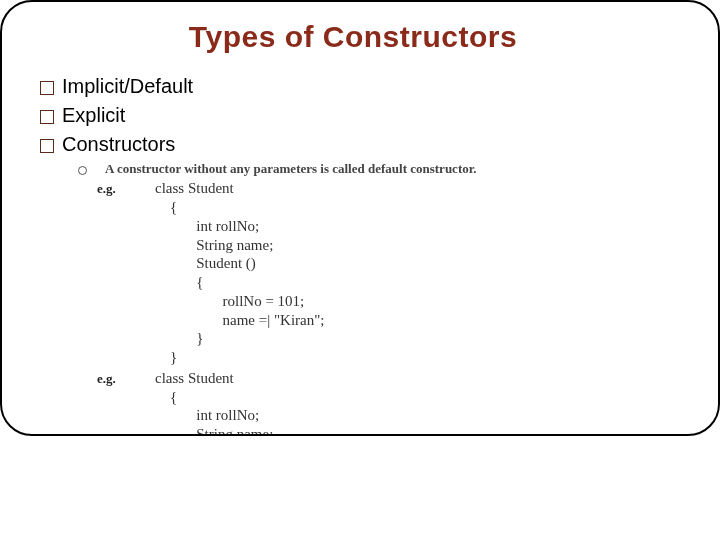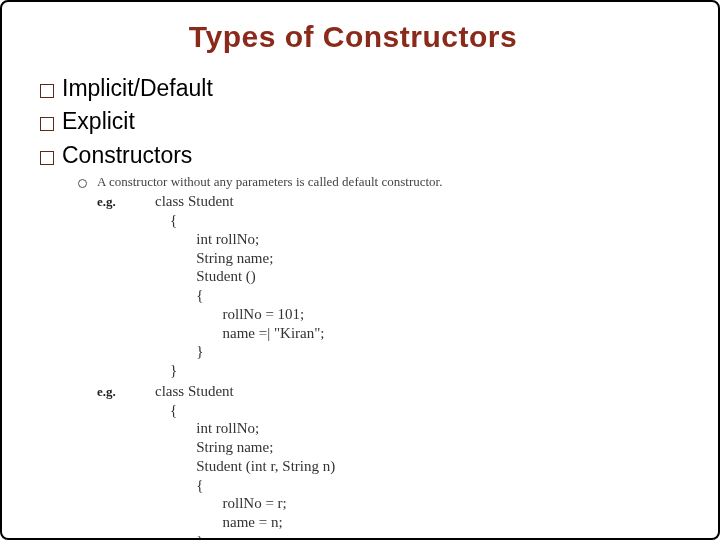--- a/index.html
+++ b/index.html
@@ -7,37 +7,37 @@
     padding: 0;
     width: 720px;
     height: 540px;
     background: #fff;
     font-family: Arial, Helvetica, sans-serif;
     color: #000;
   }
   .slide {
     box-sizing: border-box;
     width: 720px;
-    height: 540px;
+    height: 436px;
     border: 2px solid #000;
-    border-radius: 8px;
+    border-radius: 32px;
     padding: 12px 48px 10px 34px;
     position: relative;
     overflow: hidden;
   }
   .title {
     text-align: center;
     font-size: 30px;
     font-weight: bold;
     color: #8a2a1a;
     margin: 6px 0 18px 0;
     letter-spacing: 0.5px;
   }
   .bullets {
-    font-size: 23px;
+    font-size: 20px;
     line-height: 1.45;
     margin-left: 4px;
   }
   .bullet-row {
     display: flex;
     align-items: baseline;
     gap: 8px;
   }
   .box {
     display: inline-block;
@@ -55,22 +55,23 @@
   .body {
     margin-top: 2px;
     font-family: "Times New Roman", Times, serif;
     font-size: 13px;
     color: #444;
     line-height: 1.25;
   }
   .def-row {
     display: flex;
     align-items: baseline;
-    gap: 10px;
+    gap: 18px;
     margin-left: 42px;
+    font-weight: bold;
   }
   .circ {
     display: inline-block;
     width: 7px;
     height: 7px;
     border: 1px solid #555;
     border-radius: 50%;
     flex: 0 0 auto;
     position: relative;
     top: 2px;

